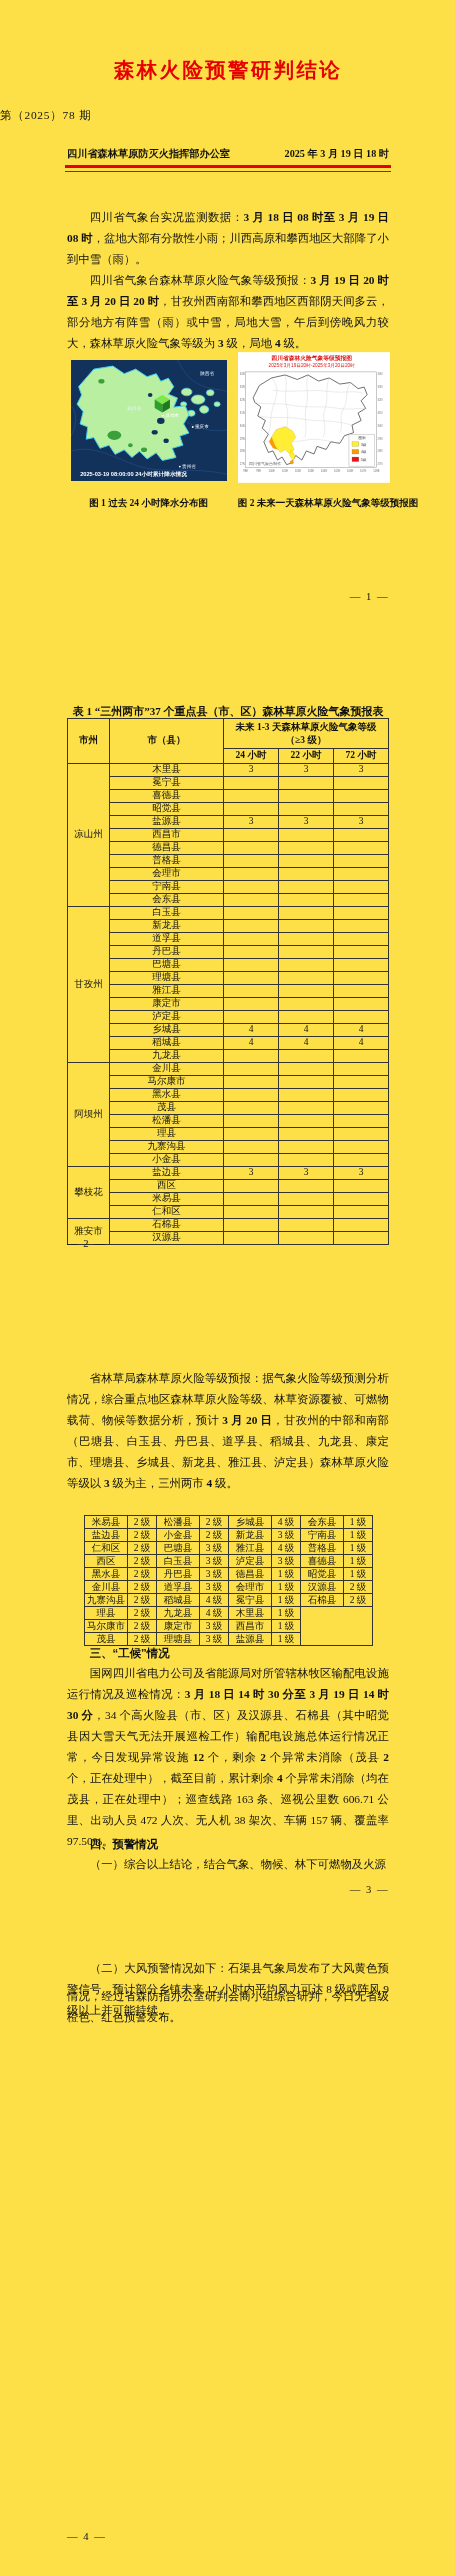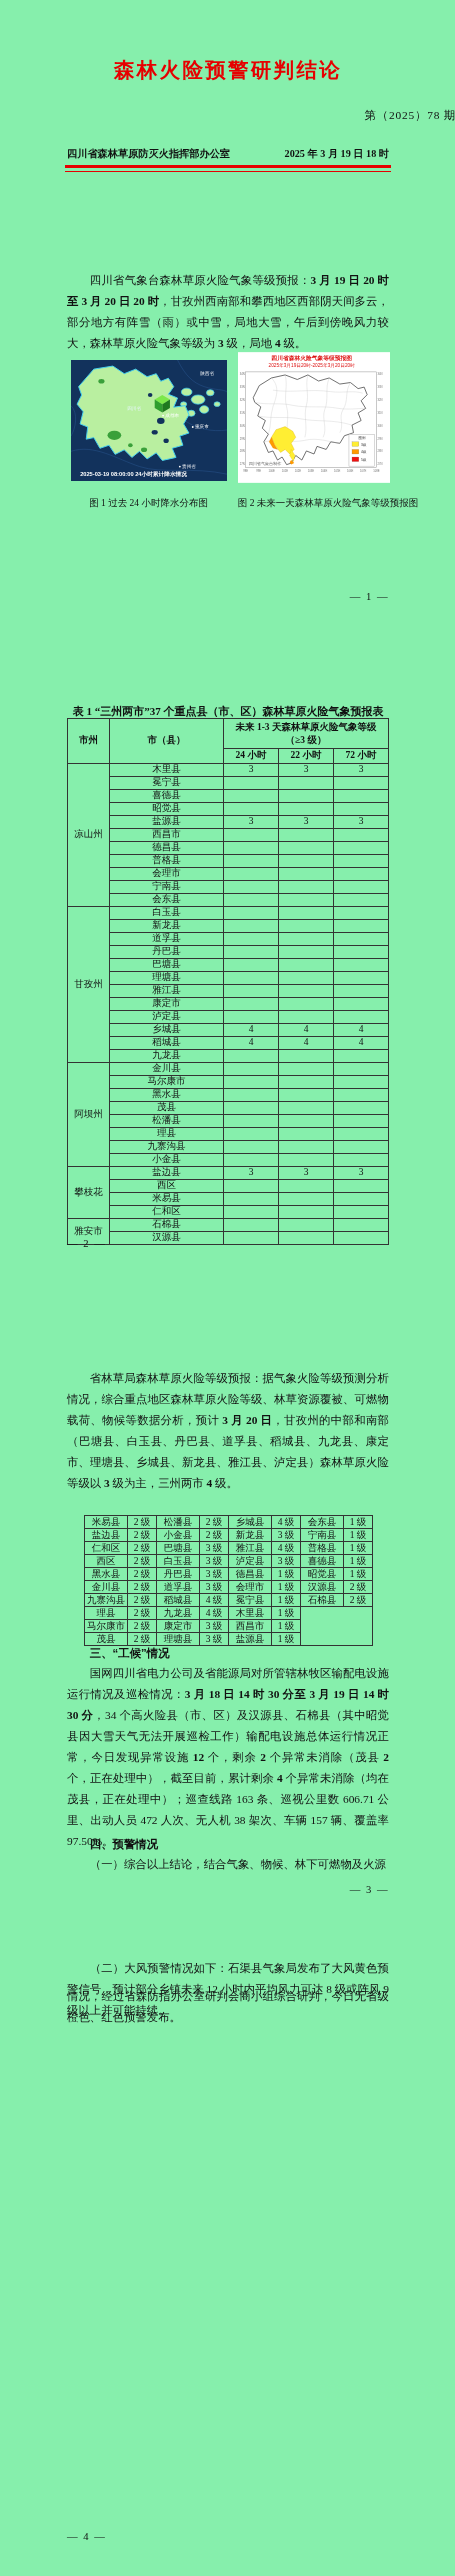--- a/index.html
+++ b/index.html
@@ -1,31 +1,31 @@
 <!DOCTYPE html>
 <html style="font-size:12px"><head>
 <meta charset="utf-8">
 <style>
   html,body{margin:0;padding:0;background:#ffffff;}
-  .doc{position:relative;width:456px;height:2576px;background:#86efac;overflow:hidden;
+  .doc{position:relative;width:456px;height:2576px;background:#fde047;overflow:hidden;
        font-family:"Liberation Serif","DejaVu Serif",serif;color:#111;}
   .abs{position:absolute;}
   .title{left:0;right:0;top:56px;text-align:center;font-size:20.5px;font-weight:bold;
          color:#e60000;letter-spacing:2.3px;}
-  .issue{left:0;right:0;top:108px;text-align:right;font-size:11.4px;letter-spacing:0.8px;}
+  .issue{left:0;right:0;top:108px;text-align:left;font-size:11.4px;letter-spacing:0.8px;}
   .hdr{left:67px;width:322px;top:147px;display:flex;justify-content:space-between;
        font-weight:bold;font-size:10.2px;}
   .redline{left:65px;width:326px;top:165px;border-top:3px solid #e60000;height:0;}
   .redline2{left:65px;width:326px;top:171px;border-top:1.5px solid #e60000;height:0;}
   .h{font-family:"Liberation Sans","DejaVu Sans",sans-serif;font-weight:bold;font-size:11.4px;
      left:67px;width:322px;text-indent:2em;line-height:21px;}
   .para{left:67px;width:322px;font-size:11.4px;line-height:21px;text-align:justify;text-indent:2em;}
   .noindent{text-indent:0;}
   .b{font-weight:bold;}
-  .cap{font-size:9.5px;text-align:center;}
+  .cap{font-size:9.5px;text-align:center;font-weight:bold;}
   .pagenum{font-size:10.6px;left:67px;width:322px;letter-spacing:1.5px;}
   .pn-r{text-align:right;}
   .tbl-title{left:67px;width:322px;text-align:center;font-size:11px;font-weight:bold;}
   table{border-collapse:collapse;table-layout:fixed;}
   td{border:0.8px solid #333;text-align:center;padding:0;vertical-align:middle;overflow:hidden;}
   .t1{left:67px;top:718px;width:322px;font-size:9.5px;}
   .t1 thead td{font-weight:bold;}
   .t1 .spanhead{line-height:13px;padding:1.5px 4.6px;}
   .t1 tbody td{height:12px;line-height:10.6px;}
   .t2{left:84px;top:1515px;width:288px;font-size:9.5px;}
@@ -40,20 +40,21 @@
 
   <div class="abs title">森林火险预警研判结论</div>
   <div class="abs issue">第（2025）78 期</div>
   <div class="abs hdr">
     <span>四川省森林草原防灭火指挥部办公室</span>
     <span>2025 年 3 月 19 日 18 时</span>
   </div>
   <div class="abs redline"></div>
   <div class="abs redline2"></div>
 
+  <div class="abs para" style="top:207px;"><span>四川省气象台实况监测数据：</span><span class="b">3 月 18 日 08 时至 3 月 19 日 08 时</span><span>，盆地大部有分散性小雨；川西高原和攀西地区大部降了小到中雪（雨）。</span></div>
   <div class="abs para" style="top:270px;"><span>四川省气象台森林草原火险气象等级预报：</span><span class="b">3 月 19 日 20 时至 3 月 20 日 20 时</span><span>，甘孜州西南部和攀西地区西部阴天间多云，部分地方有阵雪（雨）或中雪，局地大雪，午后到傍晚风力较大，森林草原火险气象等级为 </span><span class="b">3</span><span> 级，局地 </span><span class="b">4</span><span> 级。</span></div>
 
   <div class="abs mapbox" style="left:71px;top:360px;width:156px;height:121px;">
     <svg width="156" height="121" viewBox="0 0 205 159">
       <rect x="0" y="0" width="205" height="159" fill="#12325c"></rect>
       <g stroke="#27548c" stroke-width="0.7" fill="none">
         <path d="M0,120 C30,110 60,130 90,140 C120,150 160,140 205,150"></path>
         <path d="M140,0 C150,20 160,30 175,35 C190,40 200,38 205,42"></path>
         <path d="M0,60 C10,70 6,90 0,100"></path>
         <path d="M150,80 C165,90 185,95 205,92"></path>

